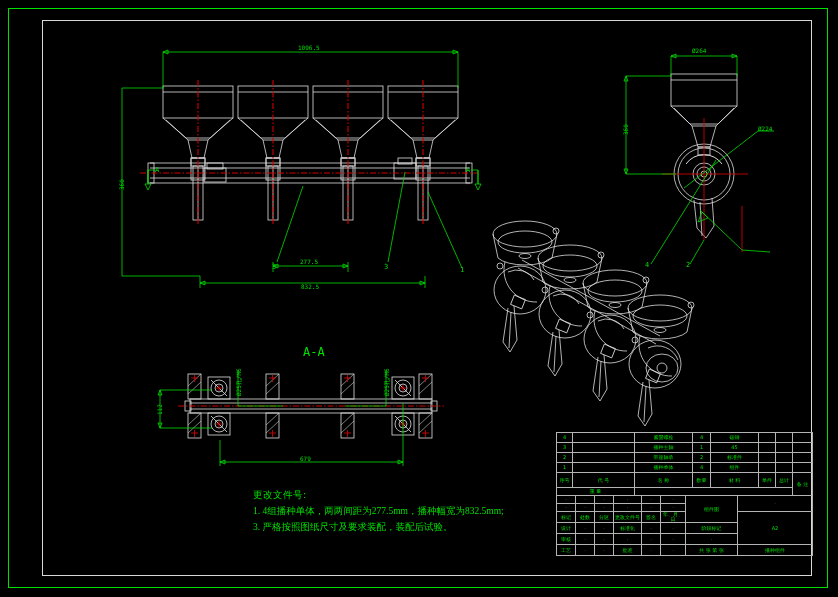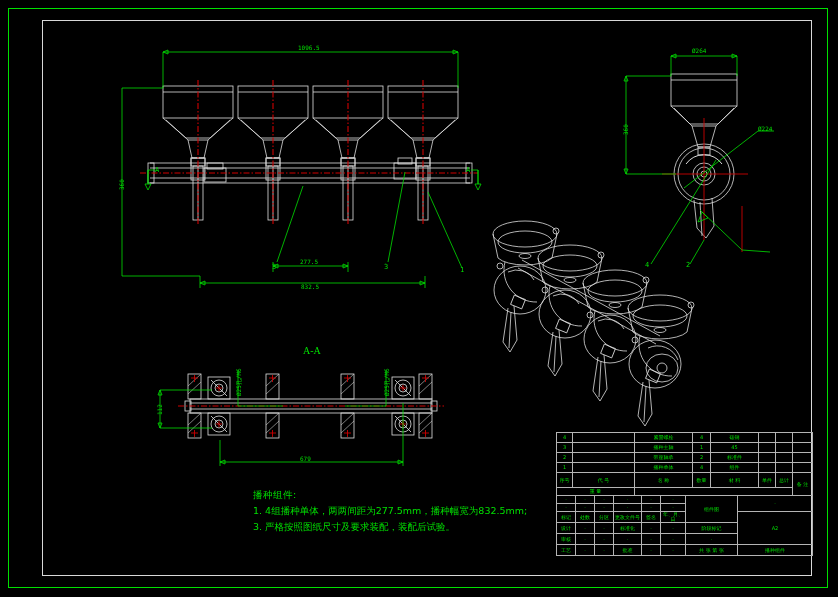--- a/index.html
+++ b/index.html
@@ -23,21 +23,21 @@
 
   
   .dim{position:absolute;color:#00e000;font-size:6px;font-family:"DejaVu Sans Mono","Liberation Mono",monospace;letter-spacing:0px;white-space:nowrap;line-height:1;}
   .dimv{transform-origin:left top;}
   .bal{position:absolute;color:#00e000;font-size:7px;font-family:"DejaVu Sans Mono",monospace;}
   .secmark{position:absolute;color:#00e000;font-size:7px;font-family:"DejaVu Sans Mono",monospace;}
 
   
   #notes{position:absolute;left:253px;top:487px;color:#00e000;font-size:9.5px;line-height:16px;font-family:"DejaVu Sans","Liberation Sans",sans-serif;white-space:nowrap;}
   #notes .nt-title{display:block;letter-spacing:.5px;}
-  #notes .nt{display:block;letter-spacing:0px;}
+  #notes .nt{display:block;letter-spacing:0px;font-family:Liberation Serif, serif;}
 
   
   #titleblock{position:absolute;left:556px;top:432px;width:256px;height:144px;}
   #titleblock table{border-collapse:collapse;table-layout:fixed;}
   #titleblock td{border:.7px solid #b4b4b4;color:#00e000;font-size:5px;text-align:center;vertical-align:middle;padding:0;overflow:hidden;font-family:"DejaVu Sans","Liberation Sans",sans-serif;line-height:1;}
   td.cy{border-color:#00c8c8;}
   .partsrow td{border-color:#00e000;border-left-color:#b4b4b4;border-right-color:#b4b4b4;}
   .hdrrow td{border-color:#b4b4b4;font-size:5px;}
   .mid{font-size:6px;}
   .lbl{font-size:4.6px;}
@@ -391,24 +391,24 @@
   <div class="dim dimv" style="left:384px;top:396px;transform:rotate(-90deg);">Ø25孔/M6</div>
 
   <div class="bal" style="left:272px;top:263px;">3</div>
   <div class="bal" style="left:384px;top:263px;">3</div>
   <div class="bal" style="left:460px;top:266px;">1</div>
   <div class="bal" style="left:645px;top:261px;">4</div>
   <div class="bal" style="left:686px;top:261px;">2</div>
 
   <div class="secmark" style="left:155px;top:166px;">A</div>
   <div class="secmark" style="left:466px;top:166px;">A</div>
-  <div class="secmark" style="left:303px;top:345px;font-size:10px;font-family:Liberation Serif, serif;">A-A</div>
+  <div class="secmark" style="left:303px;top:345px;font-size:12px;">A-A</div>
 
   <div id="notes">
-    <span class="nt-title">播种组件:</span>
+    <span class="nt-title">更改文件号:</span>
     <span class="nt">1. 4组播种单体，两两间距为277.5mm，播种幅宽为832.5mm;</span>
     <span class="nt">3. 严格按照图纸尺寸及要求装配，装配后试验。</span>
   </div>
 
   <div id="titleblock">
 
     <table style="width:256px;">
       <colgroup>
         <col style="width:16px">
           <col style="width:62px">

